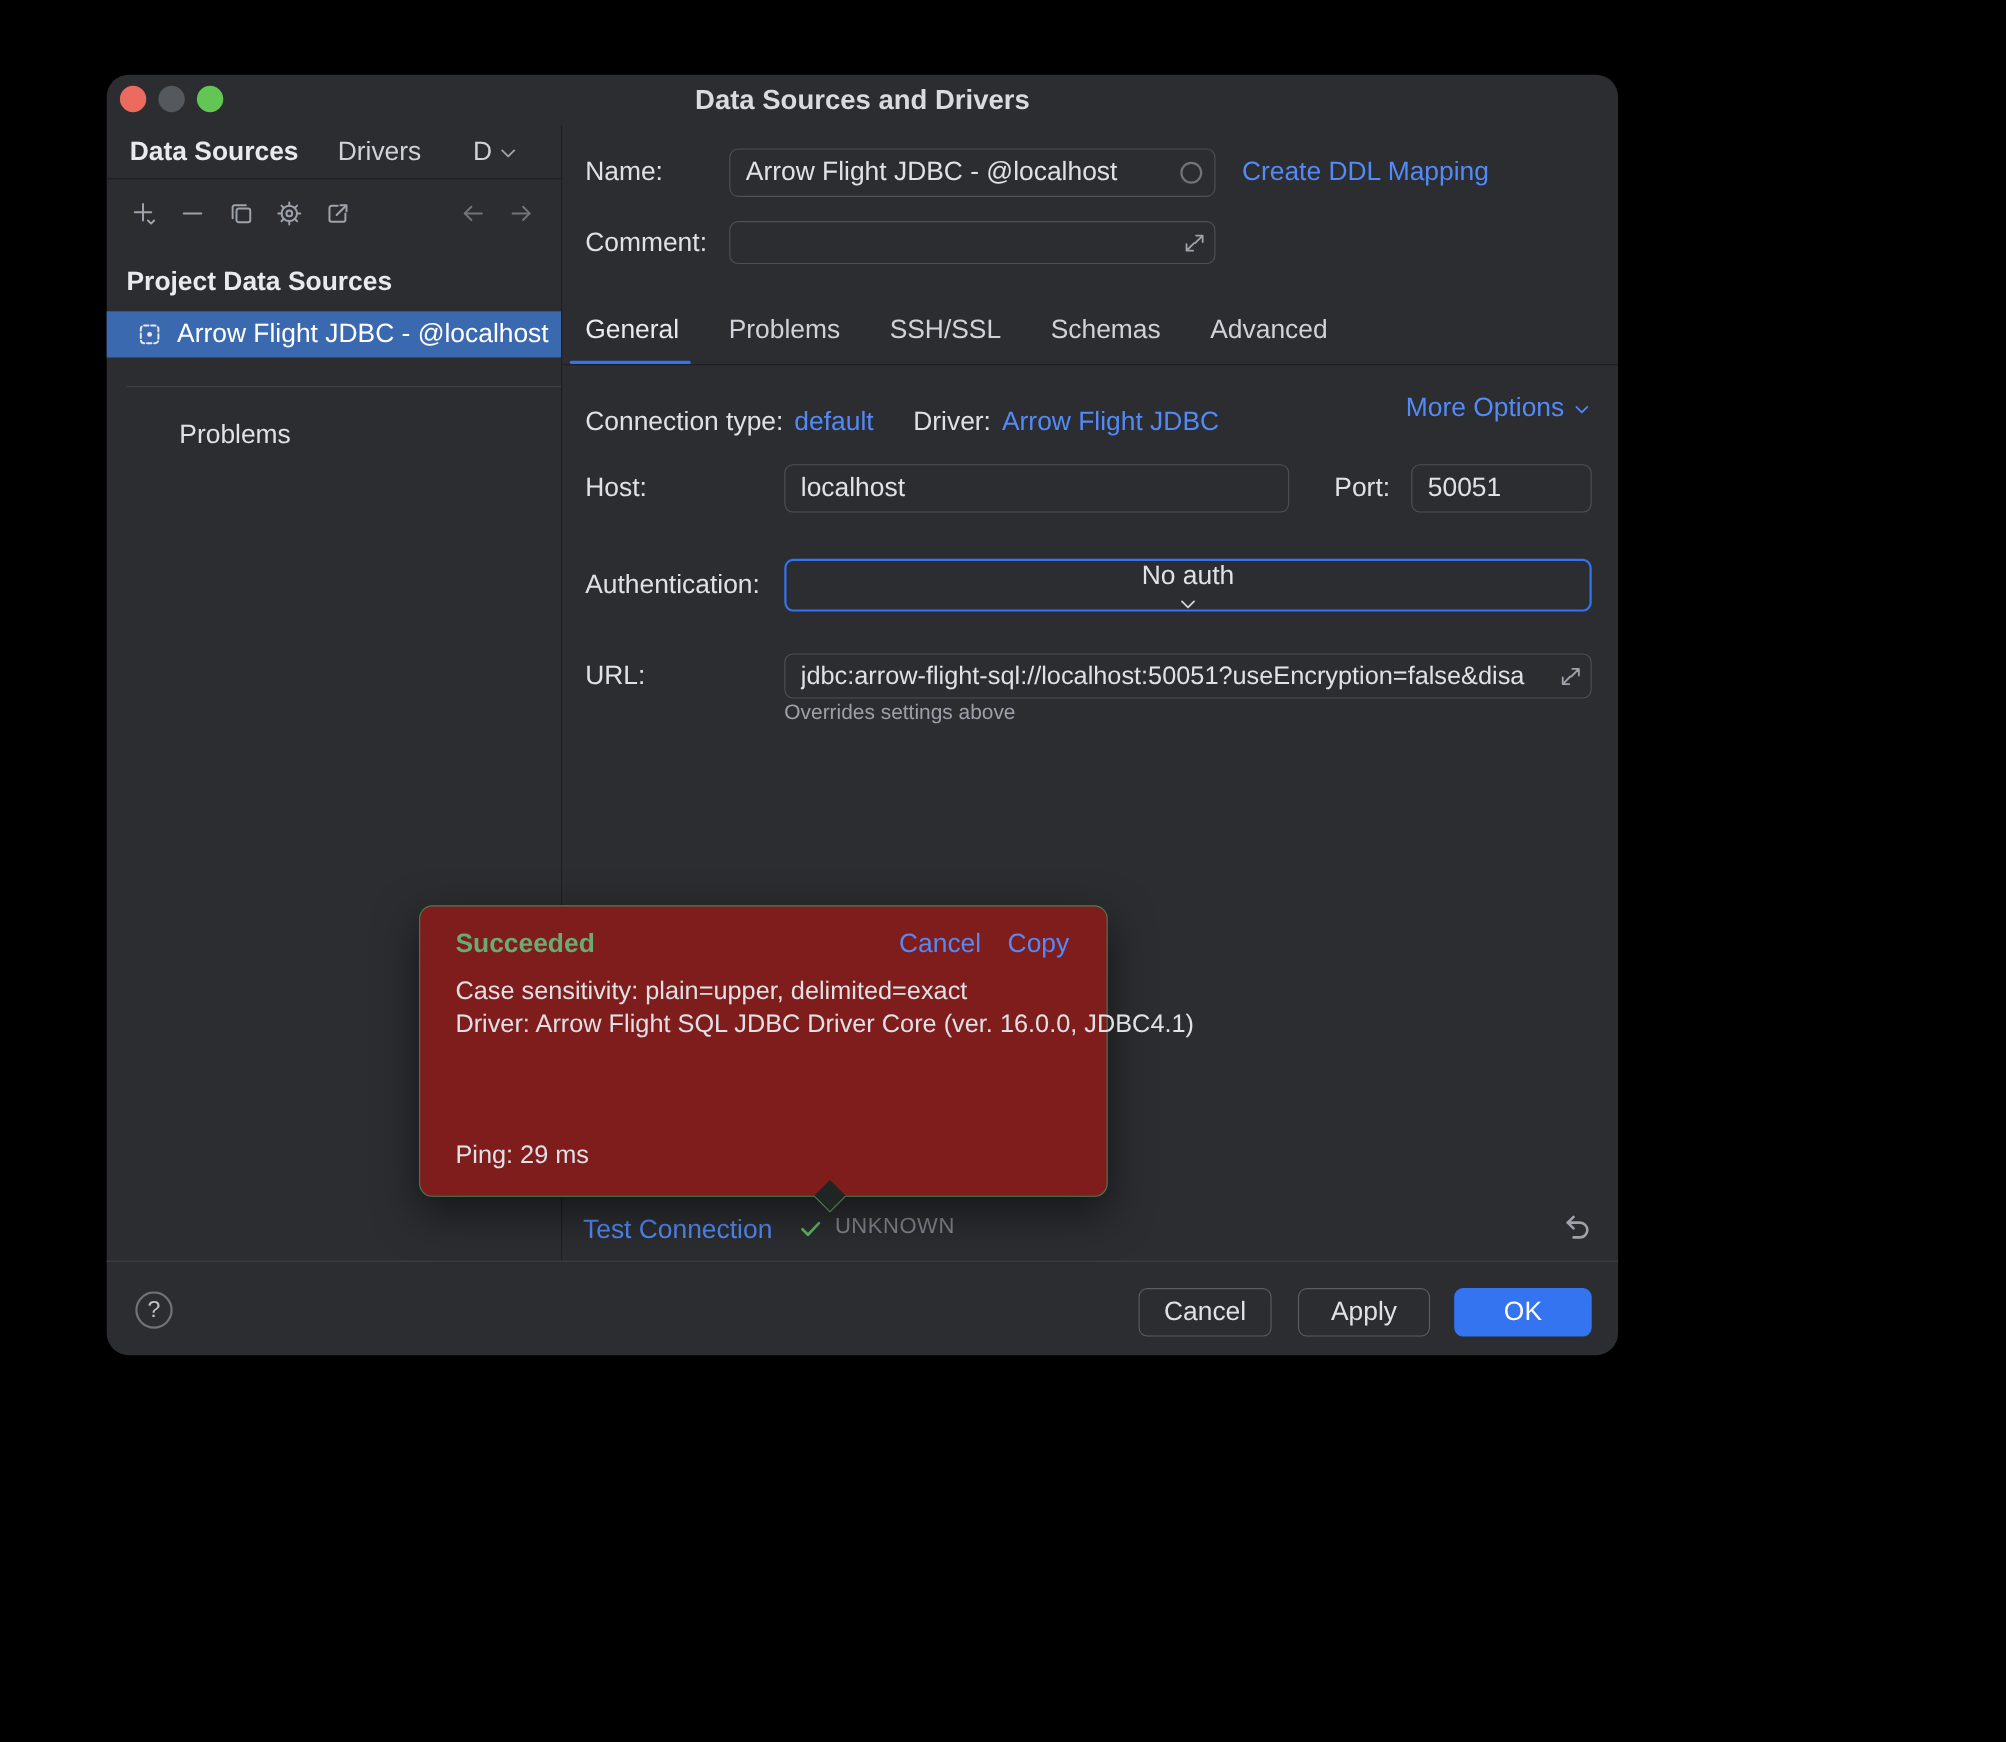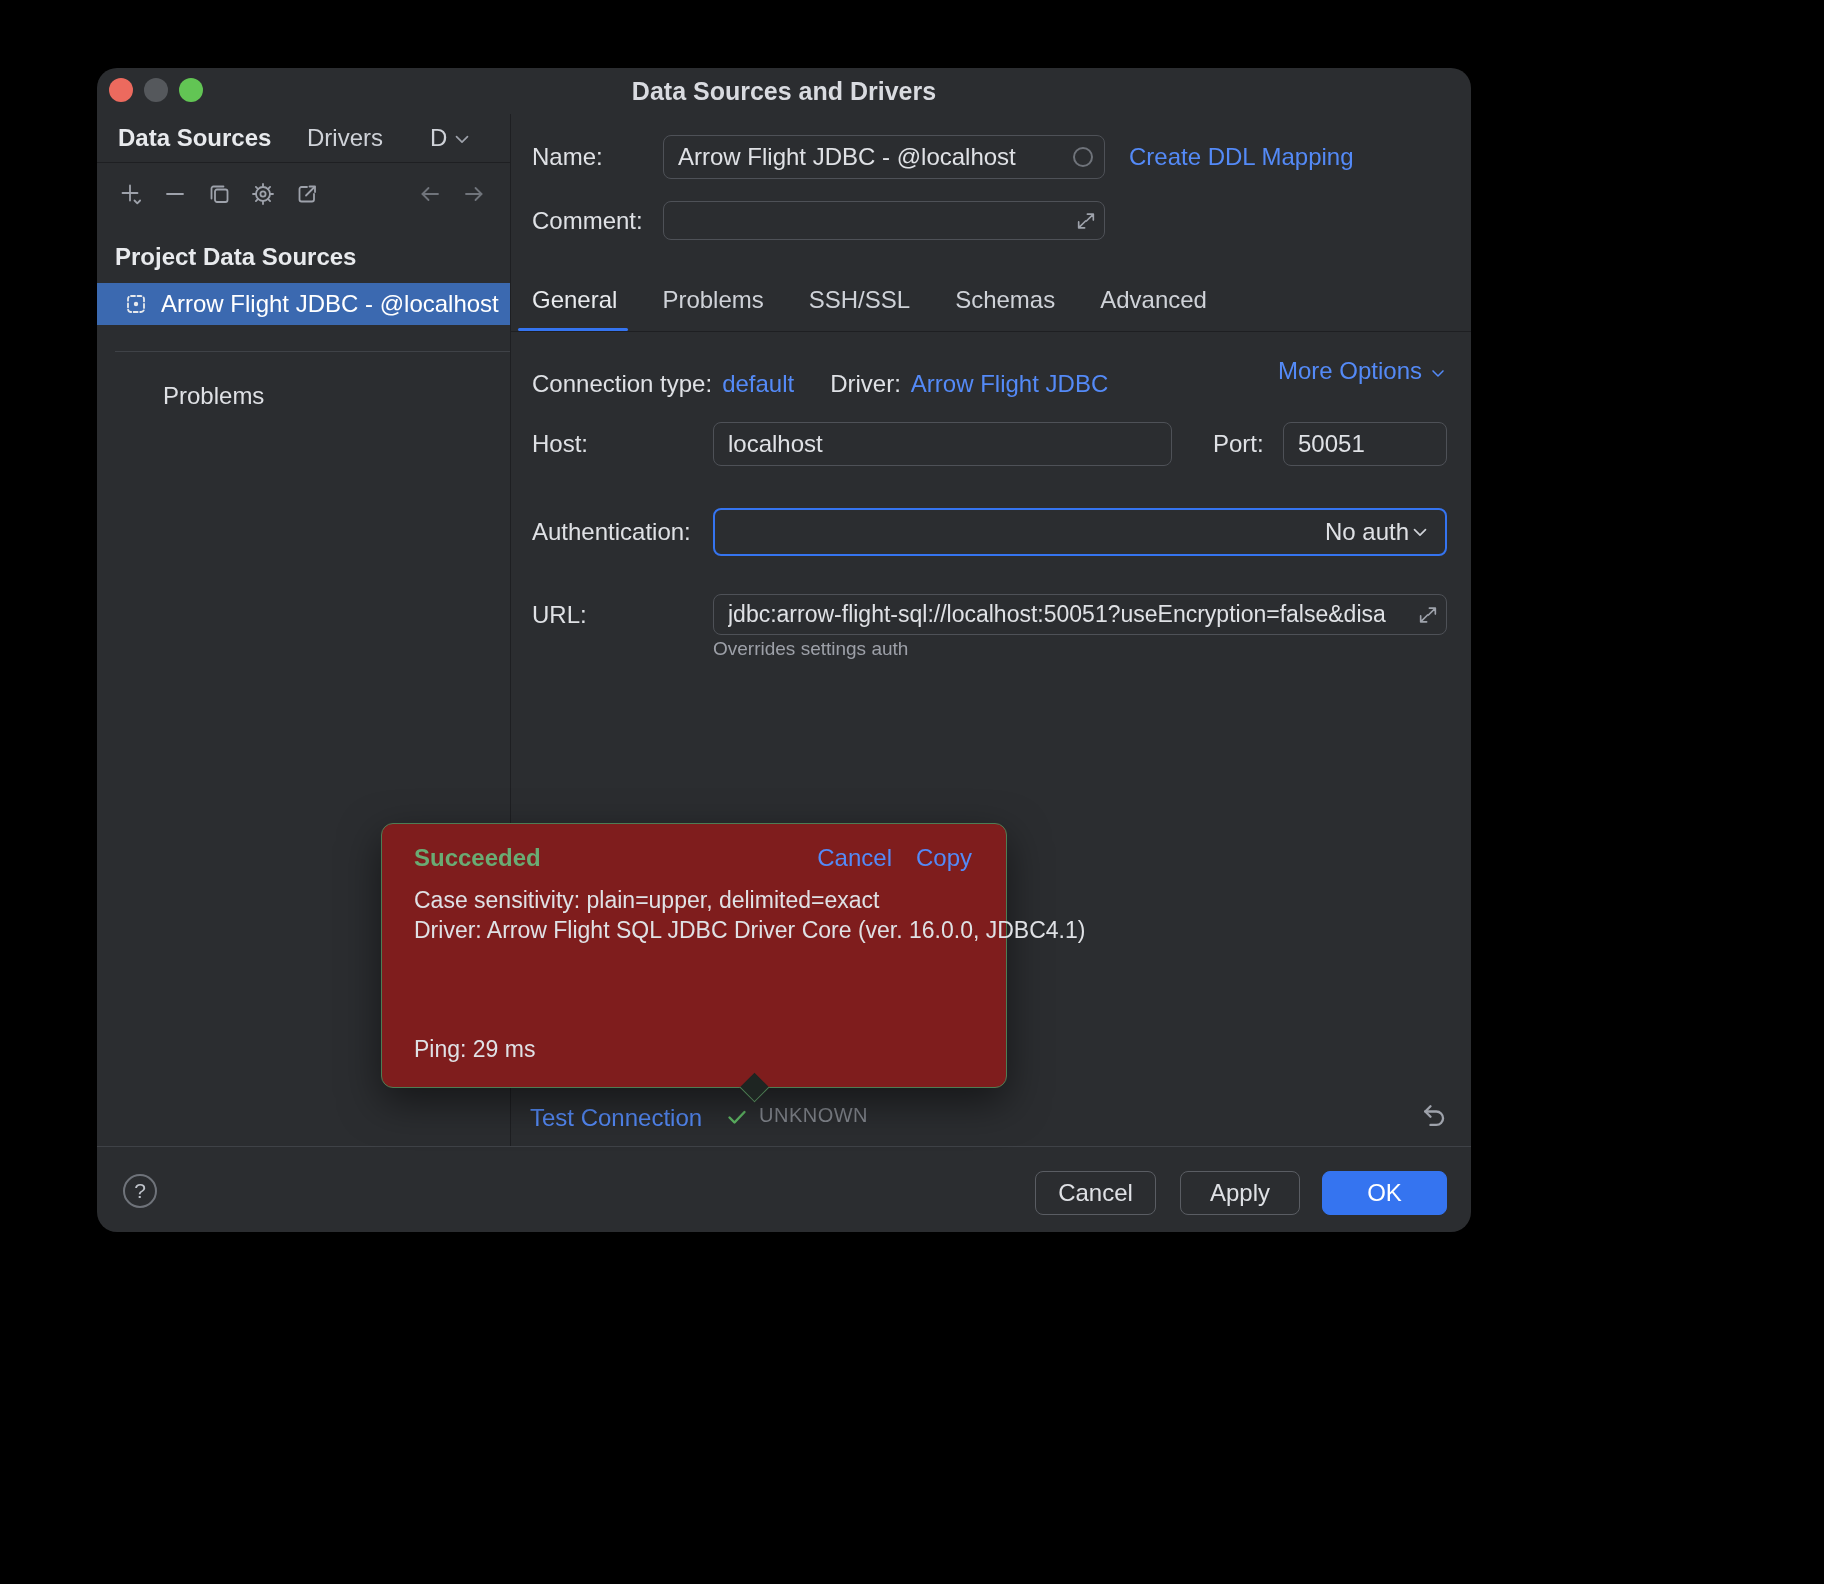--- a/index.html
+++ b/index.html
@@ -67,22 +67,22 @@
   #more-options{position:absolute;right:23px;top:289px;font-size:24px;display:flex;align-items:center;gap:6px;}
   #more-options .icon18{width:20px;height:20px;color:#548af7;}
   #lbl-host{left:435px;top:362px;}
   #host-wrap{position:absolute;left:616px;top:354px;width:459px;height:44px;}
   #lbl-port{left:1116px;top:362px;}
   #port-wrap{position:absolute;left:1186px;top:354px;width:164px;height:44px;}
   #lbl-auth{left:435px;top:450px;}
   #auth-select{
     position:absolute;left:616px;top:440px;width:734px;height:48px;
     border:2px solid #3574f0;border-radius:8px;box-sizing:border-box;
-    display:flex;align-items:center;justify-content:flex-end;
-    padding:0 14px;font-size:24px;color:#dfe1e5;background:#2b2d30;
+    display:flex;align-items:center;justify-content:flex-start;
+    padding:0 14px;font-size:24px;color:#dfe1e5;background:#2b2d30;flex-direction:column;
   }
   #auth-select .icon22{width:22px;height:22px;color:#cfd2d8;}
   #lbl-url{left:435px;top:533px;}
   #url-wrap{position:absolute;left:616px;top:526px;width:734px;height:41px;}
   #url-wrap .field{font-size:23px;padding-right:49px;}
   #url-hint{position:absolute;left:616px;top:570px;font-size:19px;color:#9da0a8;}
   
   #balloon{
     position:absolute;left:284px;top:755px;width:626px;height:265px;
     background:#7f1d1d;border:1px solid #4d7d54;border-radius:12px;z-index:10;
@@ -275,21 +275,21 @@
 
     <span class="label" id="lbl-url">URL:</span>
     <div id="url-wrap">
       <input class="field" value="jdbc:arrow-flight-sql://localhost:50051?useEncryption=false&amp;disa" style="">
       <span class="expand-ico">
         <svg viewBox="0 0 24 24" width="22" height="22">
             <path d="M13.5 4.5H20v6.5M19.5 5l-7 7M10.5 19.5H4v-6.5M4.5 19l7-7"></path>
           </svg>
       </span>
     </div>
-    <div id="url-hint">Overrides settings auth</div>
+    <div id="url-hint">Overrides settings above</div>
   </div>
 
   <div id="balloon">
     <div id="balloon-status">Succeeded</div>
     <div id="balloon-links">
       <span class="link">Cancel</span>
       <span class="link">Copy</span>
     </div>
     <div id="balloon-body">
       <div>Case sensitivity: plain=upper, delimited=exact</div>

